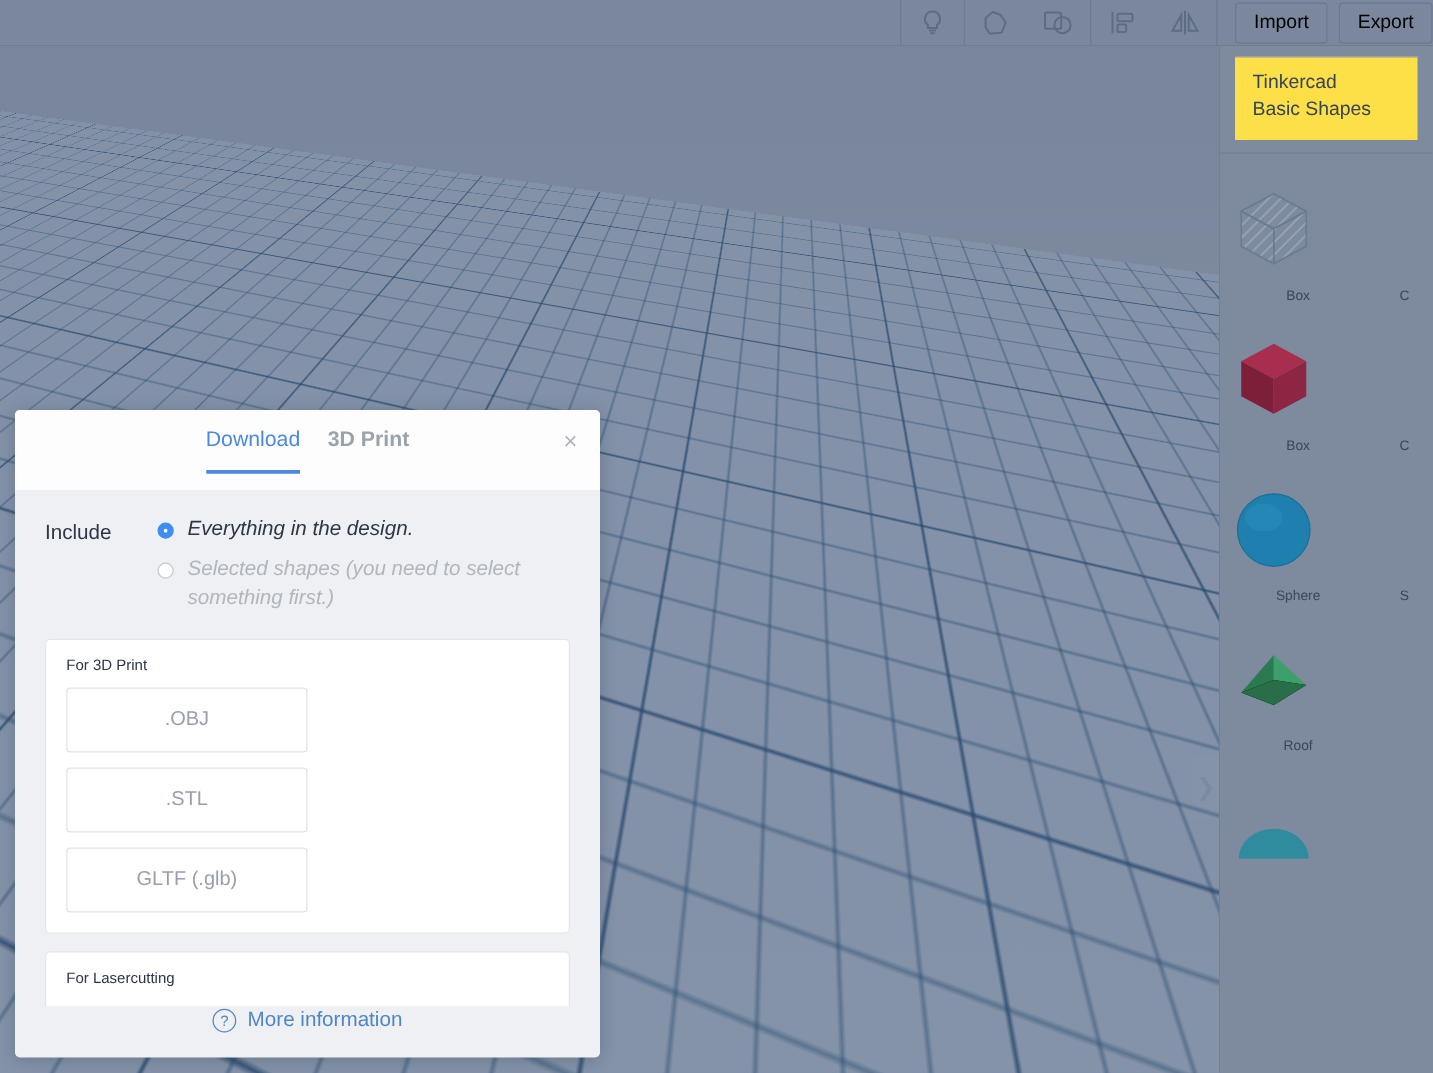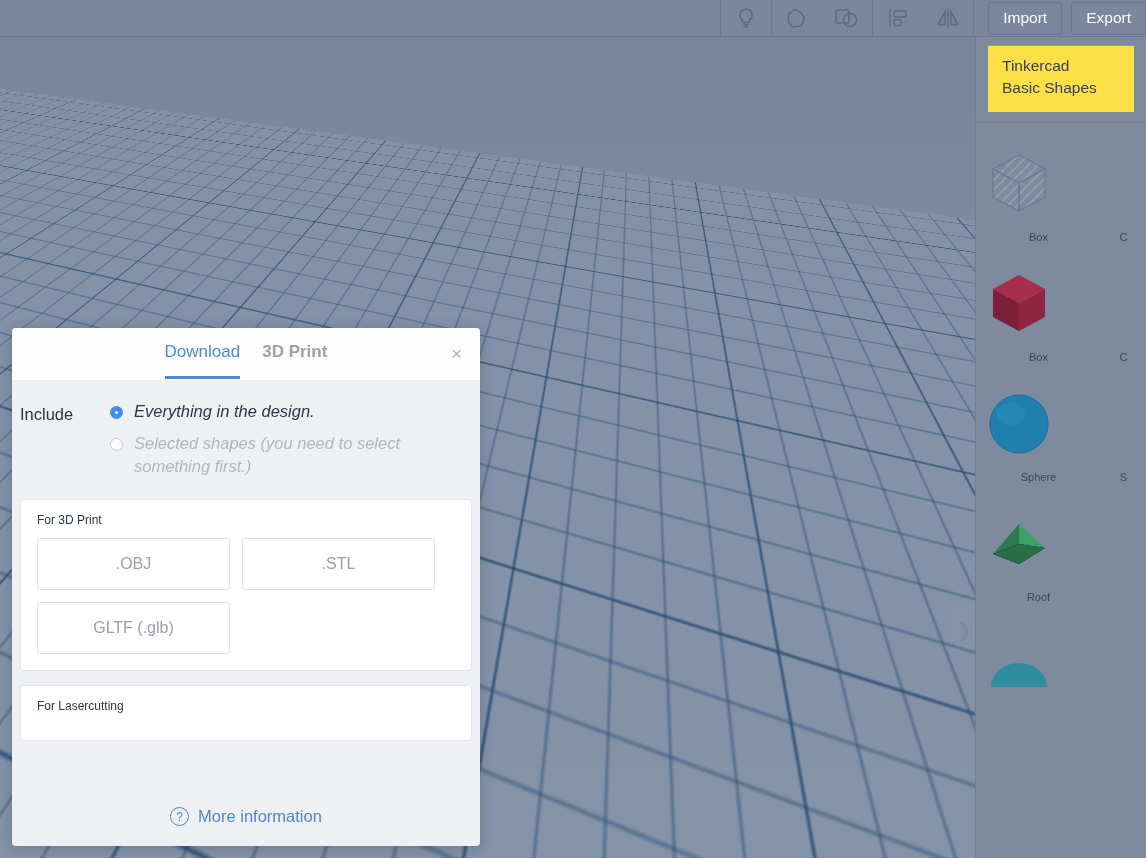--- a/index.html
+++ b/index.html
@@ -42,21 +42,21 @@
   }
   .tb-sep { width: 1px; background: #6d7a8f; margin: 0; align-self: stretch; }
   .tb-btn {
     width: 50px; display: flex; align-items: center; justify-content: center;
     cursor: pointer;
   }
   .tb-btn svg { display: block; }
   .tb-actions { display: flex; align-items: center; gap: 9px; padding-left: 14px; }
   .pill {
     border: 1px solid #6b7casd; border: 1px solid #6b788d;
-    border-radius: 3px; color: #ffffff;
+    border-radius: 3px; color: #000000;
     font-size: 15.5px; padding: 6px 14px 7px;
     background: transparent; cursor: pointer; white-space: nowrap;
   }
 
   
   .shapes-panel {
     position: absolute; right: 0; top: 37px; width: 171px; height: 821px;
     background: #7e8a9e;
     border-left: 1px solid #717e93;
     overflow: hidden;
@@ -96,35 +96,35 @@
   .dialog {
     position: absolute; left: 12px; top: 328px;
     width: 468px; height: 518px;
     background: #eef0f4;
     border-radius: 4px;
     box-shadow: 0 2px 14px rgba(20,30,45,.22);
     overflow: hidden;
     display: flex; flex-direction: column;
   }
   .dlg-head {
-    position: relative; height: 52px; background: #fdfdfe;
+    position: relative; height: 64px; background: #fdfdfe;
     display: flex; align-items: flex-start; justify-content: center;
     gap: 22px; padding-top: 14px;
   }
   .tab {
     font-size: 17px; padding-bottom: 14px; cursor: pointer;
     border-bottom: 3px solid transparent;
   }
   .tab.active { color: #4a89dc; border-bottom-color: #4a89dc; }
   .tab.idle { color: #9aa2ad; font-weight: bold; }
   .dlg-close {
     position: absolute; right: 18px; top: 16px;
     font-size: 19px; color: #adb3bb; cursor: pointer; line-height: 1;
   }
-  .dlg-body { flex: 1; padding: 16px 8px 0; overflow: hidden; }
+  .dlg-body { flex: 1; padding: 16px 24px 0; overflow: hidden; }
 
   .include-row { display: flex; align-items: flex-start; padding: 4px 0 12px; }
   .include-label { font-size: 16.5px; color: #2b3647; width: 90px; padding-top: 5px; }
   .radio-list { flex: 1; }
   .radio-item { display: flex; align-items: flex-start; margin-bottom: 10px; cursor: pointer; }
   .radio {
     width: 13px; height: 13px; border-radius: 50%;
     border: 1px solid #c3c9d1; background: #fff;
     margin: 6px 11px 0 0; flex: none; position: relative;
   }

